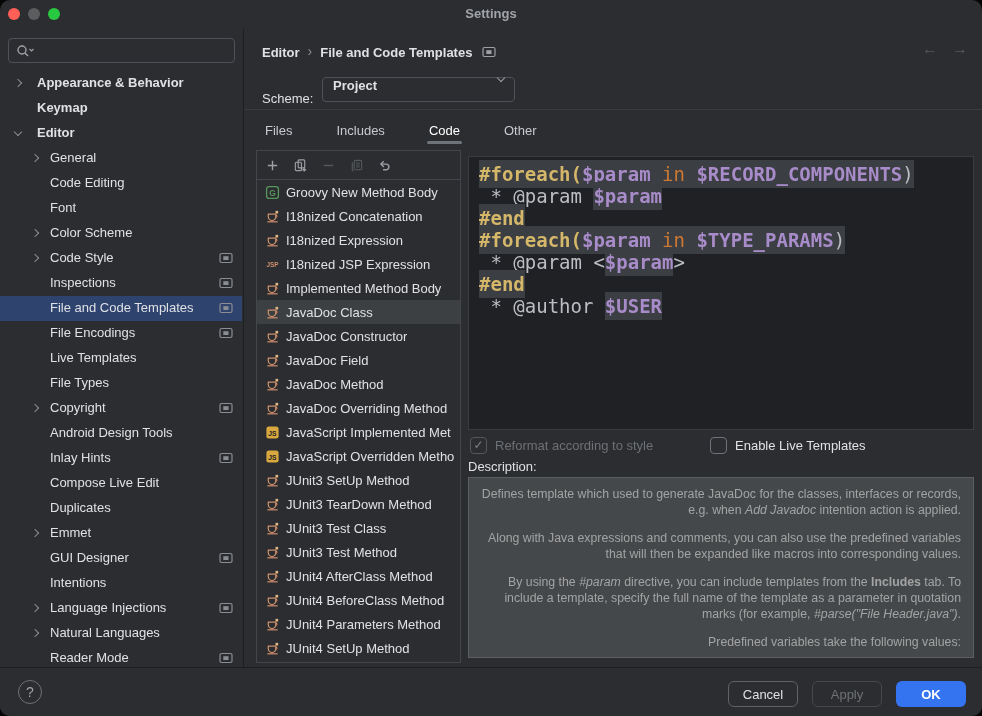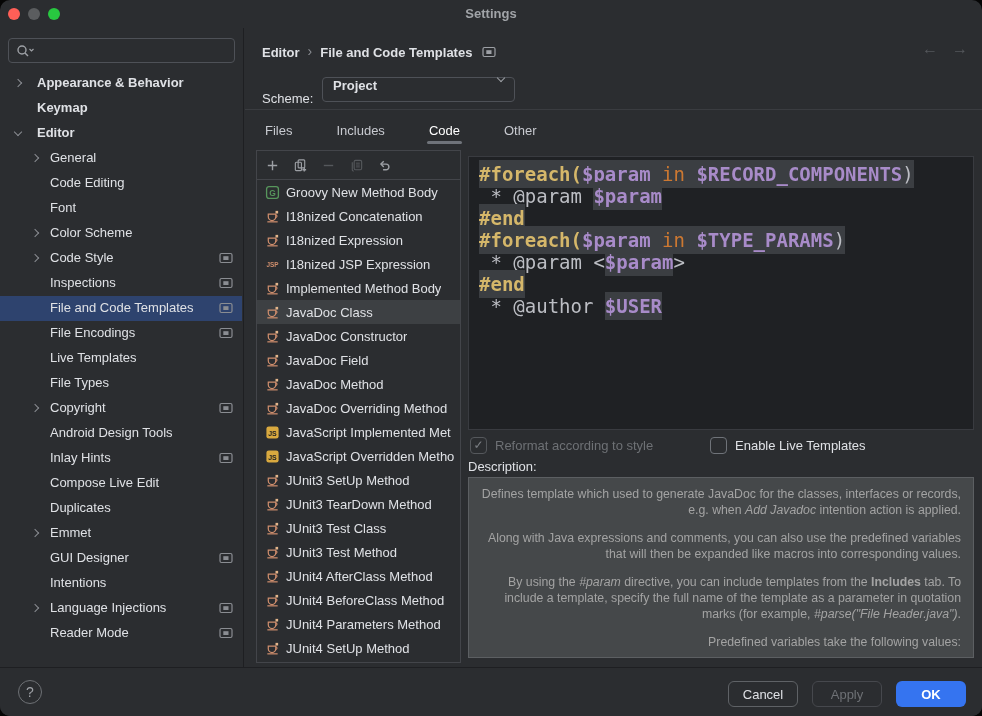--- a/index.html
+++ b/index.html
@@ -243,20 +243,24 @@
           <span class="tw right l1"></span>
           <span class="tl l1">Language Injections</span>
           <span class="badge">
             <svg viewBox="0 0 14 12" width="14" height="12">
               <rect x="1" y="1.5" width="12" height="9" rx="1.5" fill="none" stroke="currentColor" stroke-width="1.2"></rect>
               <rect x="4.3" y="4.2" width="5.2" height="3.8" fill="currentColor"></rect>
             </svg>
           </span>
         </div>
         <div class="tree-row">
+          <span class="tw right l1"></span>
+          <span class="tl l1">Natural Languages</span>
+        </div>
+        <div class="tree-row">
           <span class="tl l1">Reader Mode</span>
           <span class="badge">
             <svg viewBox="0 0 14 12" width="14" height="12">
               <rect x="1" y="1.5" width="12" height="9" rx="1.5" fill="none" stroke="currentColor" stroke-width="1.2"></rect>
               <rect x="4.3" y="4.2" width="5.2" height="3.8" fill="currentColor"></rect>
             </svg>
           </span>
         </div>
       </div>
   </div>

